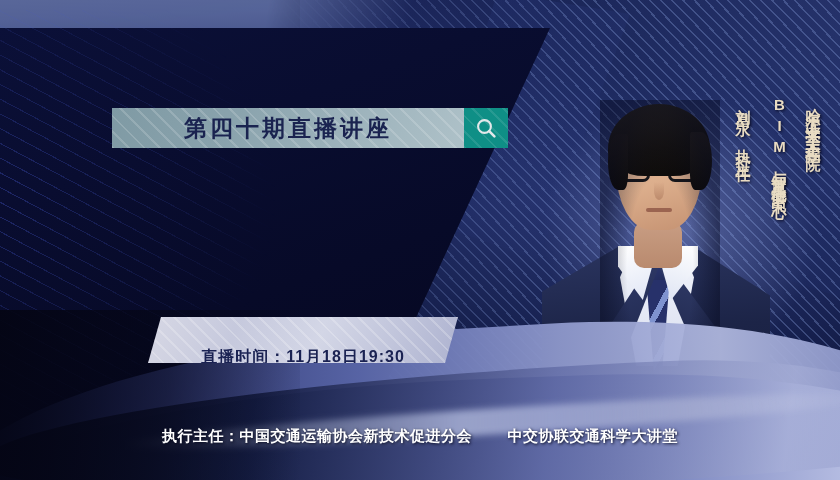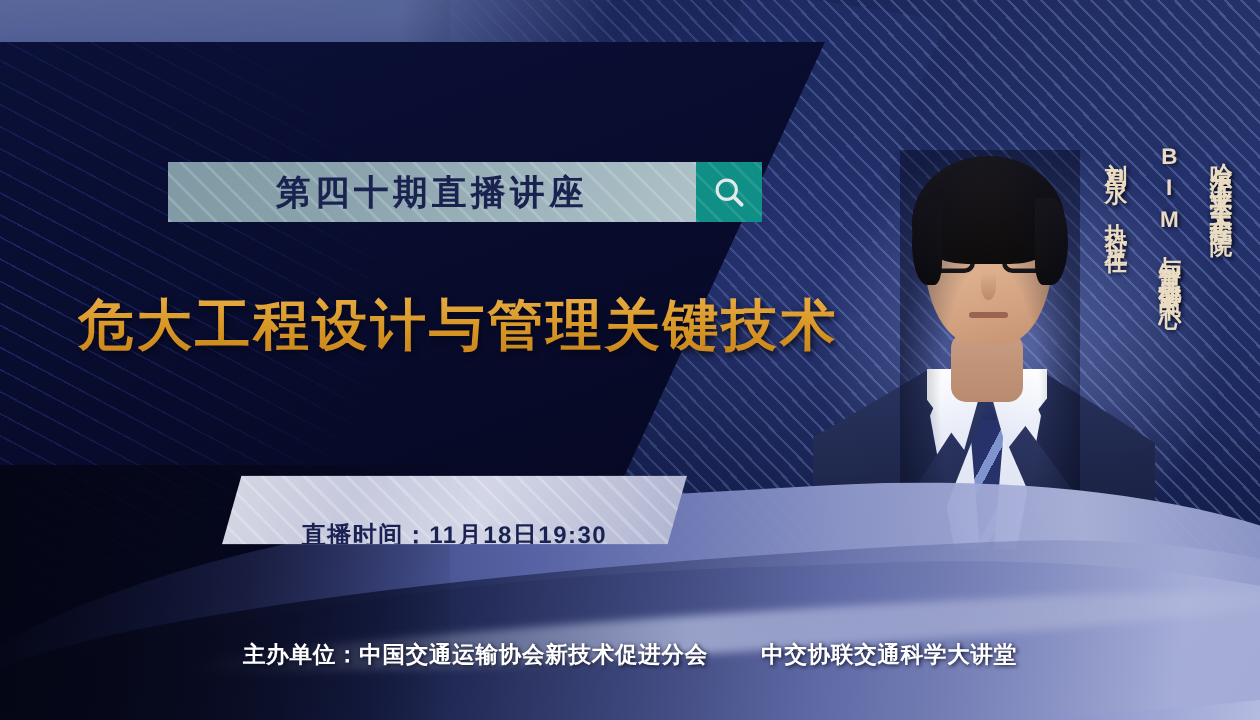--- a/index.html
+++ b/index.html
@@ -249,29 +249,28 @@
       <span class="sub-bar-text">第四十期直播讲座</span>
     </div>
     <div class="sub-bar-btn">
       <svg width="24" height="24" viewBox="0 0 24 24" fill="none">
         <circle cx="10.5" cy="10.5" r="6.4" stroke="#e3e8ea" stroke-width="2.1"></circle>
         <line x1="15.2" y1="15.2" x2="20.4" y2="20.4" stroke="#e3e8ea" stroke-width="2.6" stroke-linecap="round"></line>
       </svg>
     </div>
   </div>
 
-  <div class="lecture-title">危大工程设计与管理关键技术</div>
 
   <div class="time-banner">
     <span class="time-text">直播时间：11月18日19:30</span>
   </div>
 
   <div class="vtext org">哈尔滨工业大学土木工程学院</div>
   <div class="vtext center">BIM与智慧工地研究中心</div>
   <div class="vtext name">刘昌永  执行主任</div>
 
   <div class="footer">
-    <span>主办单位：中国交通运输协会新技术促进分会</span>
+    <span>执行主任：中国交通运输协会新技术促进分会</span>
     <span class="gap"></span>
     <span>中交协联交通科学大讲堂</span>
   </div>
 
 </div>
 
 </body></html>

